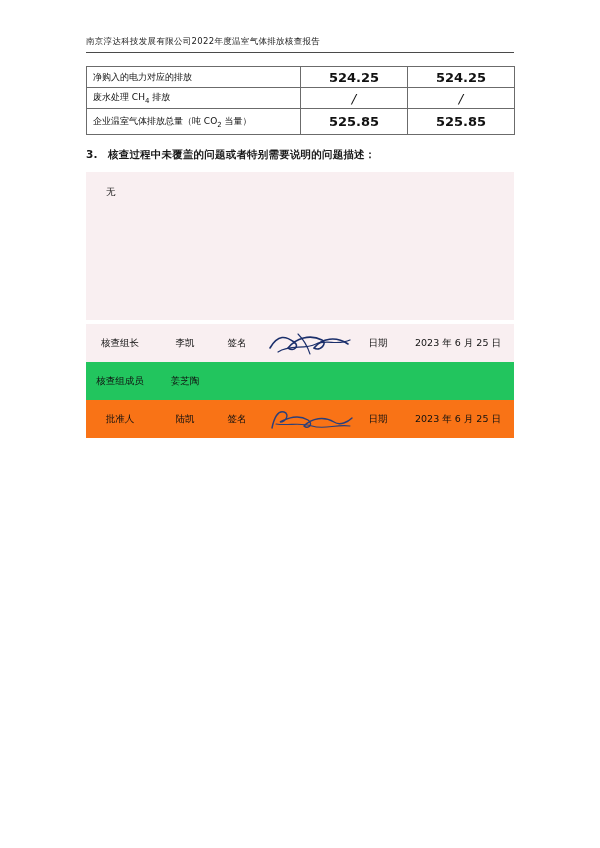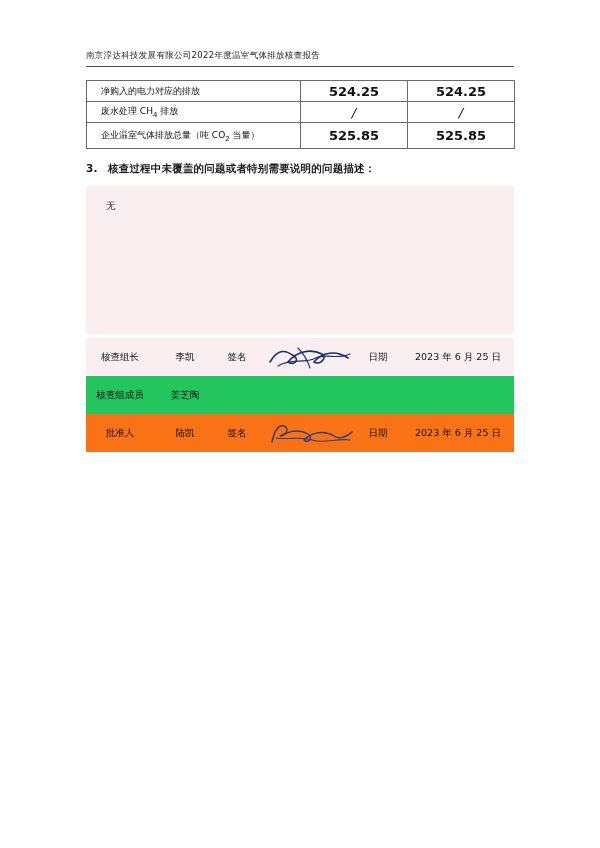--- a/index.html
+++ b/index.html
@@ -20,21 +20,20 @@
     height: 848px;
     background: #ffffff;
     box-sizing: border-box;
     padding: 0;
   }
   .content {
     position: absolute;
     left: 86px;
     top: 36px;
     width: 428px;
-    margin-top: 14px;
   }
 
   
   .doc-header {
     font-size: 8.5px;
     letter-spacing: 0.3px;
     color: #1a1a1a;
     padding-bottom: 4px;
     border-bottom: 1px solid #4a4a4a;
     white-space: nowrap;
@@ -44,21 +43,21 @@
   .emis-table {
     border-collapse: collapse;
     width: 428px;
     margin-top: 13px;
     table-layout: fixed;
   }
   .emis-table td {
     border: 1px solid #6b6b6b;
     height: 21px;
     font-size: 9px;
-    padding: 0 14px;
+    padding: 0 6px;
     box-sizing: border-box;
     color: #111;
   }
   .emis-table td.label {
     text-align: left;
     width: 214px;
   }
   .emis-table td.val {
     text-align: center;
     width: 107px;

